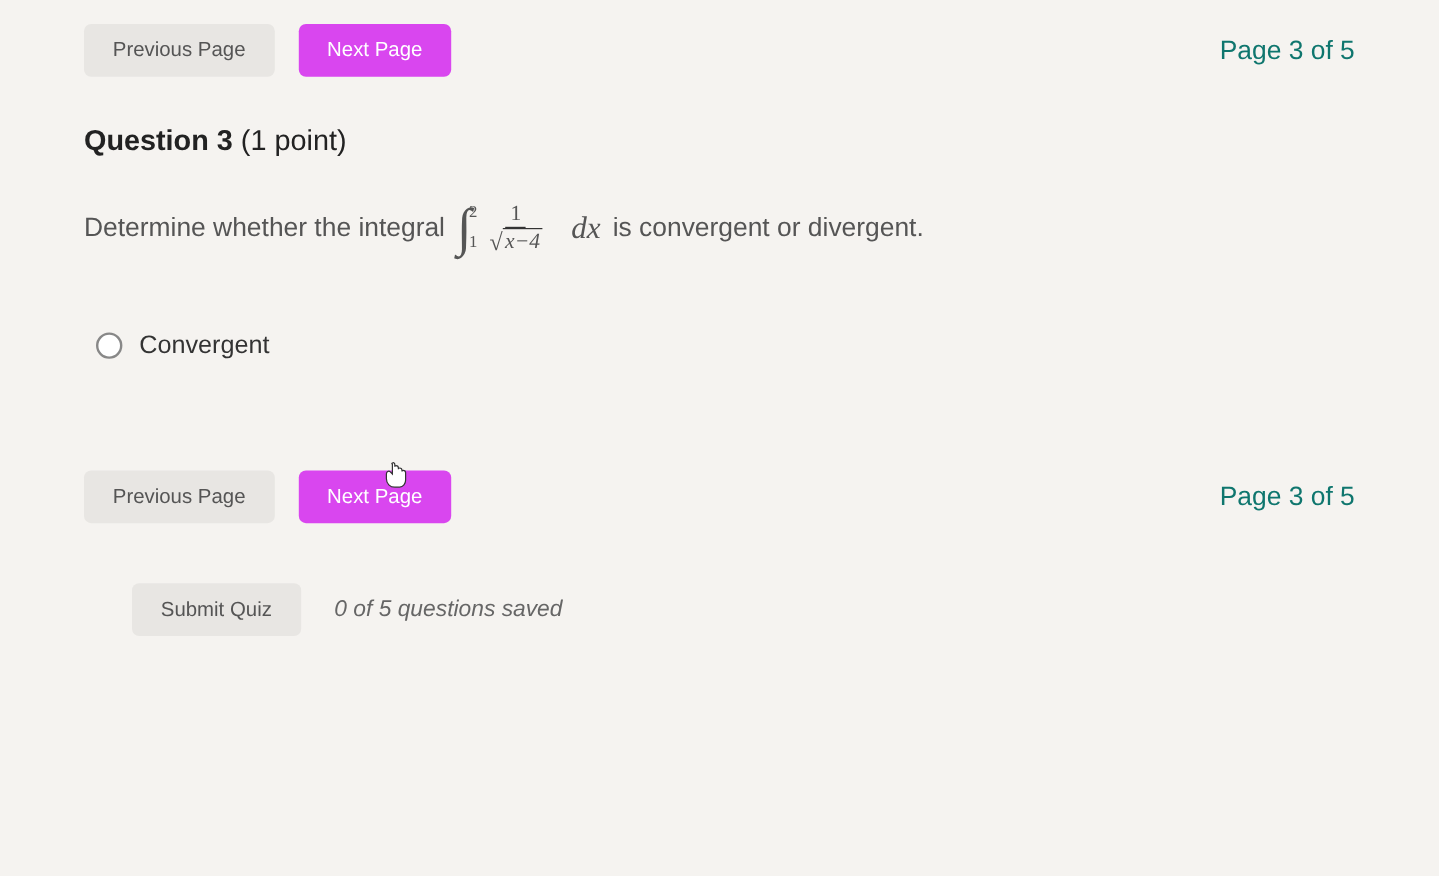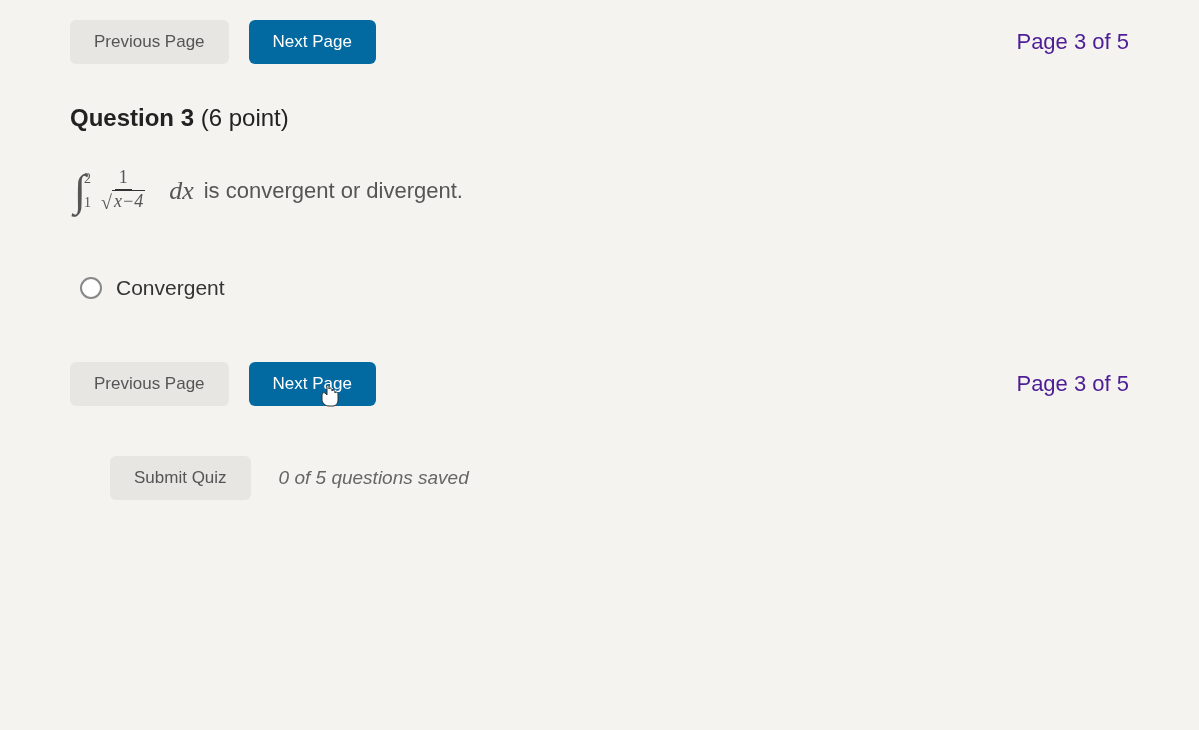--- a/index.html
+++ b/index.html
@@ -32,27 +32,27 @@
       border: none;
       font-size: 17px;
       cursor: pointer;
       font-family: inherit;
     }
     .btn-prev {
       background: #e8e6e3;
       color: #555;
     }
     .btn-next {
-      background: #0369a1;
+      background: #d946ef;
       color: #fff;
       font-weight: 500;
     }
     .page-indicator {
       font-size: 22px;
-      color: #4c1d95;
+      color: #0f766e;
     }
     .question-header {
       font-size: 24px;
       margin-bottom: 35px;
       color: #222;
     }
     .question-header .qnum {
       font-weight: 700;
     }
     .question-header .points {
@@ -115,21 +115,21 @@
       padding: 0 2px;
       font-style: italic;
     }
     .dx {
       font-family: "Times New Roman", serif;
       font-style: italic;
       font-size: 26px;
       margin: 0 4px;
     }
     .options {
-      margin-bottom: 50px;
+      margin-bottom: 80px;
     }
     .option-row {
       display: flex;
       align-items: center;
       padding: 12px 10px;
       gap: 14px;
     }
     .option-row.highlighted {
       background: #e8e6e2;
     }
@@ -189,24 +189,25 @@
 <div class="nav-row">
   <div class="nav-buttons">
     <button class="btn btn-prev">Previous Page</button>
     <button class="btn btn-next">Next Page</button>
   </div>
   <div class="page-indicator">Page 3 of 5</div>
 </div>
 
 <div class="question-header">
   <span class="qnum">Question 3</span>
-  <span class="points">(6 point)</span>
+  <span class="points">(1 point)</span>
 </div>
 
 <div class="question-text">
+  <span>Determine whether the integral</span>
   <span class="math-integral">
     <span class="integral-sign">∫</span>
     <span class="integral-bounds">
       <span>2</span>
       <span>1</span>
     </span>
     <span class="fraction">
       <span class="num">1</span>
       <span class="den">
         <span class="sqrt">

